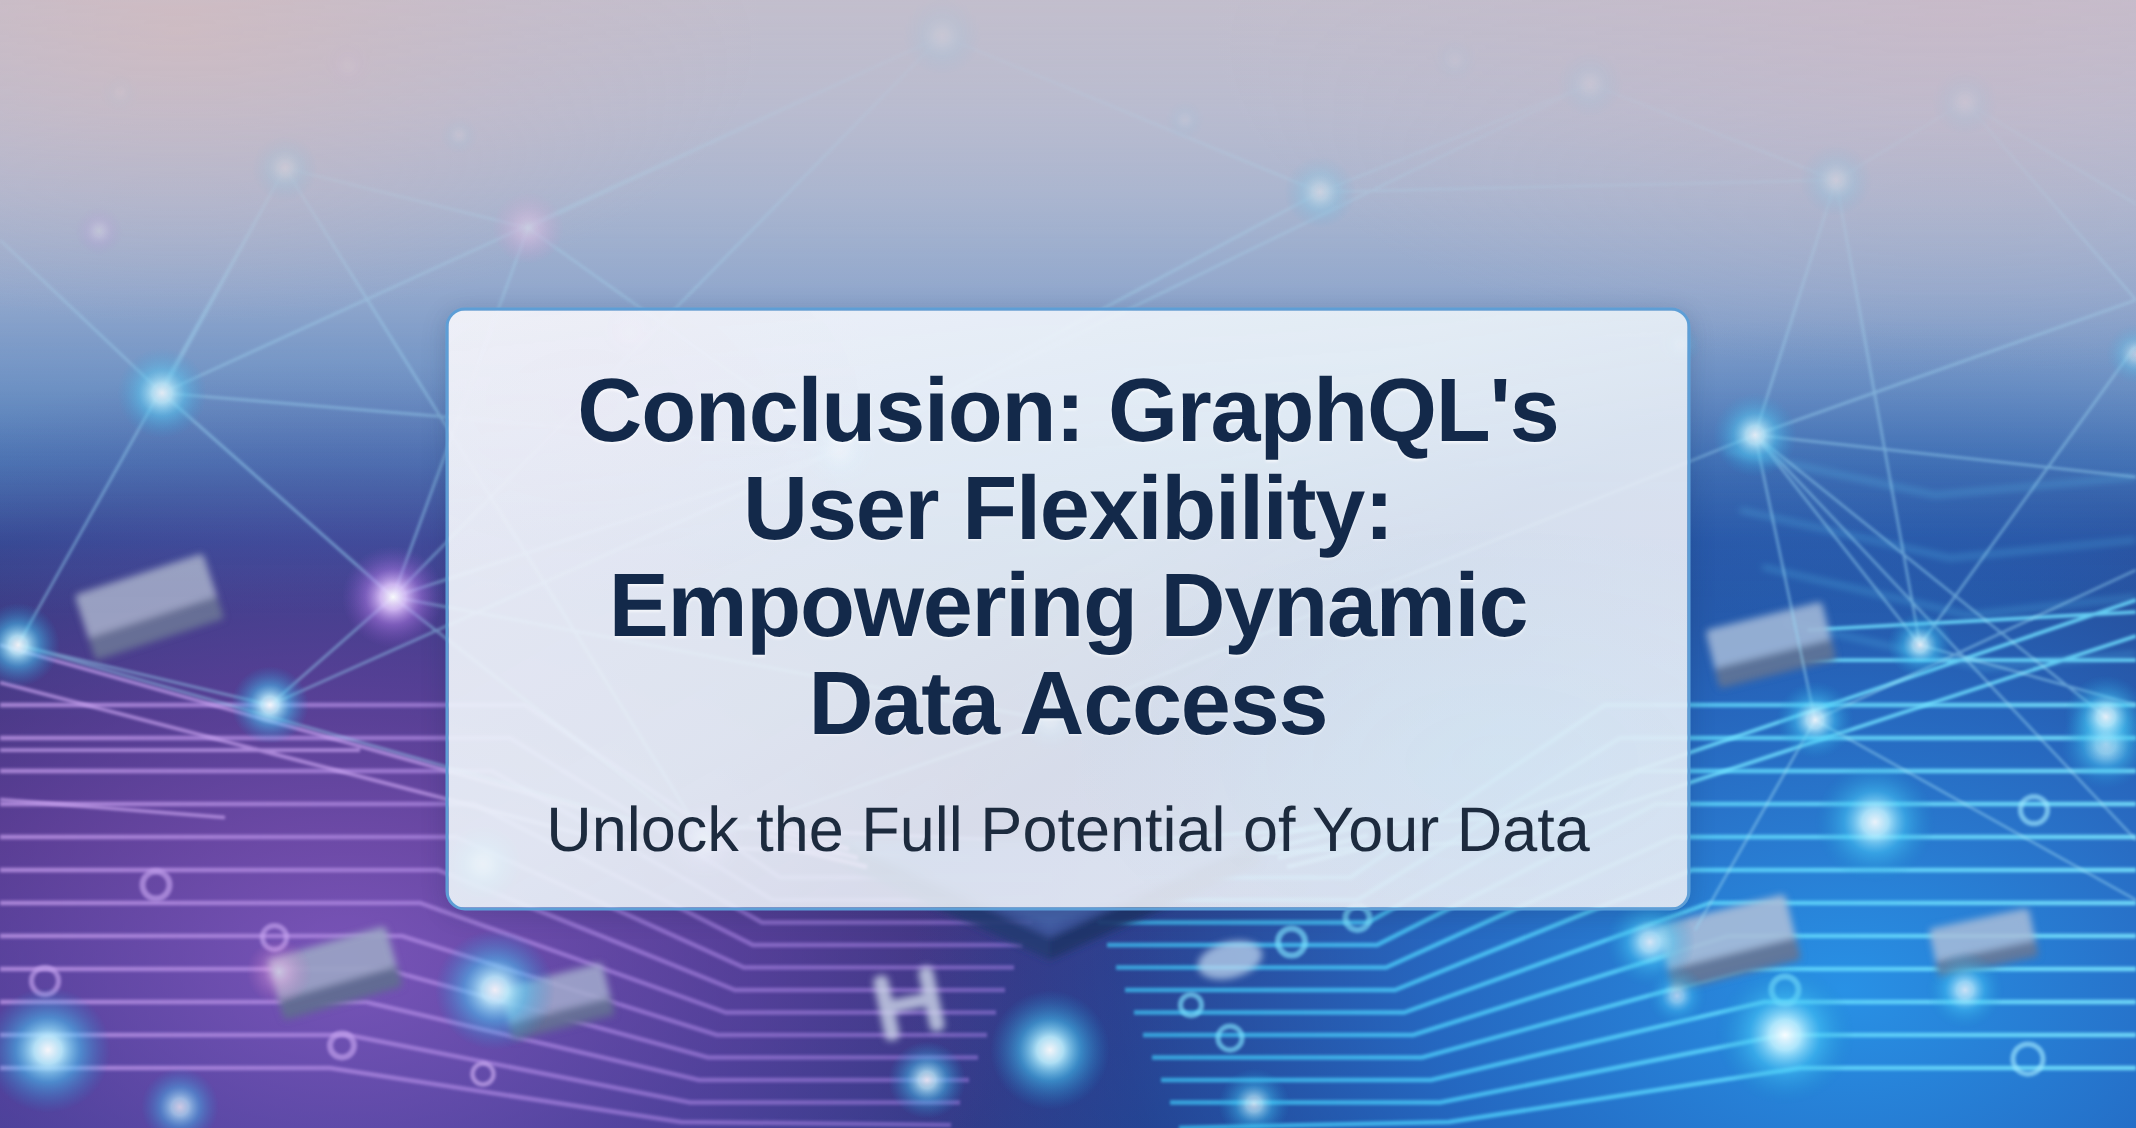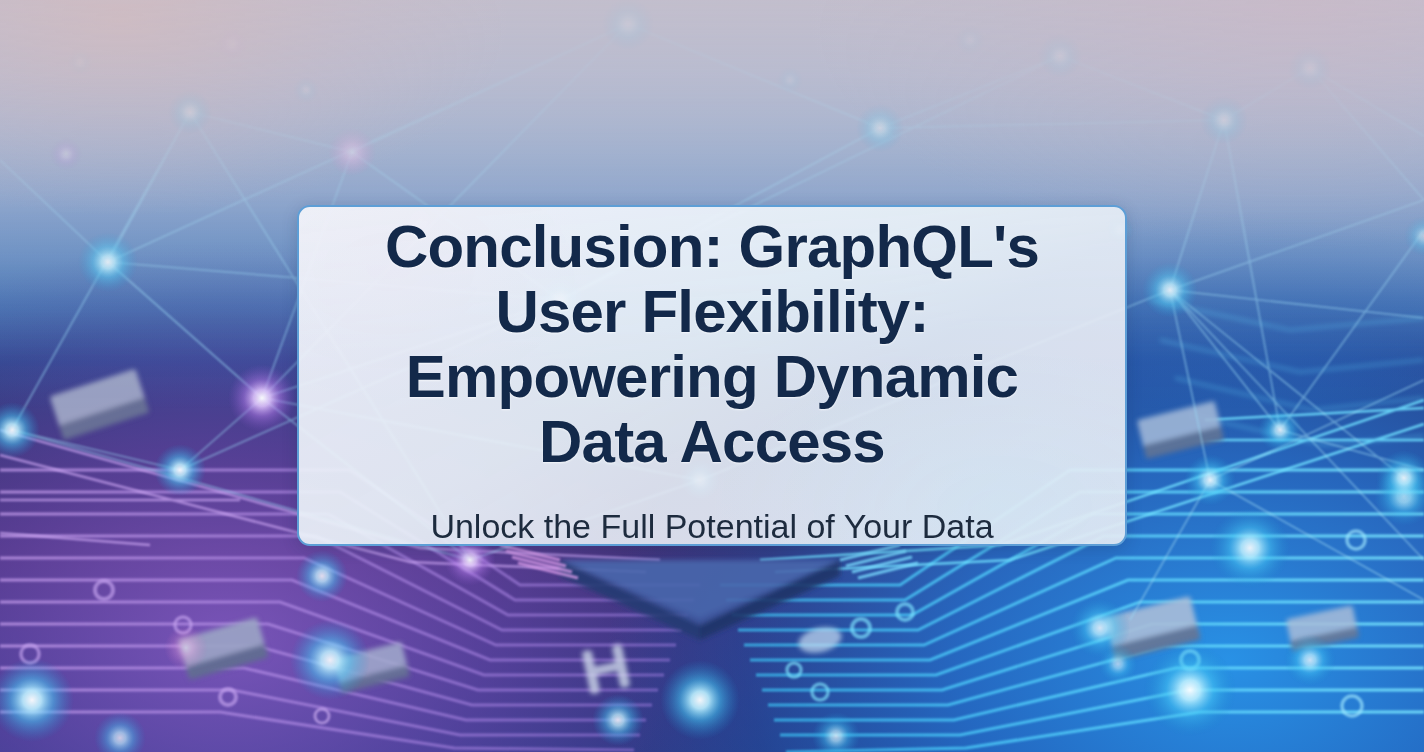--- a/index.html
+++ b/index.html
@@ -83,37 +83,37 @@
 
   
   .bg-svg { position: absolute; inset: 0; width: 1424px; height: 752px; }
 
   
   #card {
     position: absolute;
     left: 297px;
     top: 205px;
     width: 830px;
-    height: 341px;
+    height: 402px;
     box-sizing: border-box;
     border: 2px solid #5d9ed6;
     border-radius: 13px;
     background:
       linear-gradient(150deg,
         rgba(244,246,251,0.94) 0%,
         rgba(238,243,250,0.93) 25%,
         rgba(234,242,248,0.92) 45%,
         rgba(232,238,246,0.90) 62%,
         rgba(236,238,246,0.90) 80%,
         rgba(236,236,244,0.90) 100%);
     box-shadow: 0 3px 16px rgba(20,40,80,0.20);
     display: flex;
     flex-direction: column;
     align-items: center;
-    justify-content: flex-end;
+    justify-content: center;
     overflow: hidden;
   }
   #card-inner-glow {
     position: absolute;
     inset: 0;
     pointer-events: none;
     background:
       radial-gradient(ellipse 420px 230px at 700px 300px, rgba(198,230,244,0.38) 0%, rgba(205,230,244,0) 70%),
       radial-gradient(ellipse 300px 200px at 90px 60px, rgba(236,226,240,0.30) 0%, rgba(236,226,240,0) 70%);
   }
@@ -128,21 +128,21 @@
     font-weight: bold;
     letter-spacing: -0.8px;
     color: #13294a;
     text-shadow: 0 1px 2px rgba(255,255,255,0.7);
     max-width: 740px;
   }
   #card-subtitle {
     position: relative;
     margin: 34px 0 0 0;
     text-align: center;
-    font-size: 34px;
+    font-size: 42px;
     line-height: 36px;
     font-weight: normal;
     color: #1d2b3e;
   }
 </style>
 </head>
 <body>
 
 <div id="slide">
 

